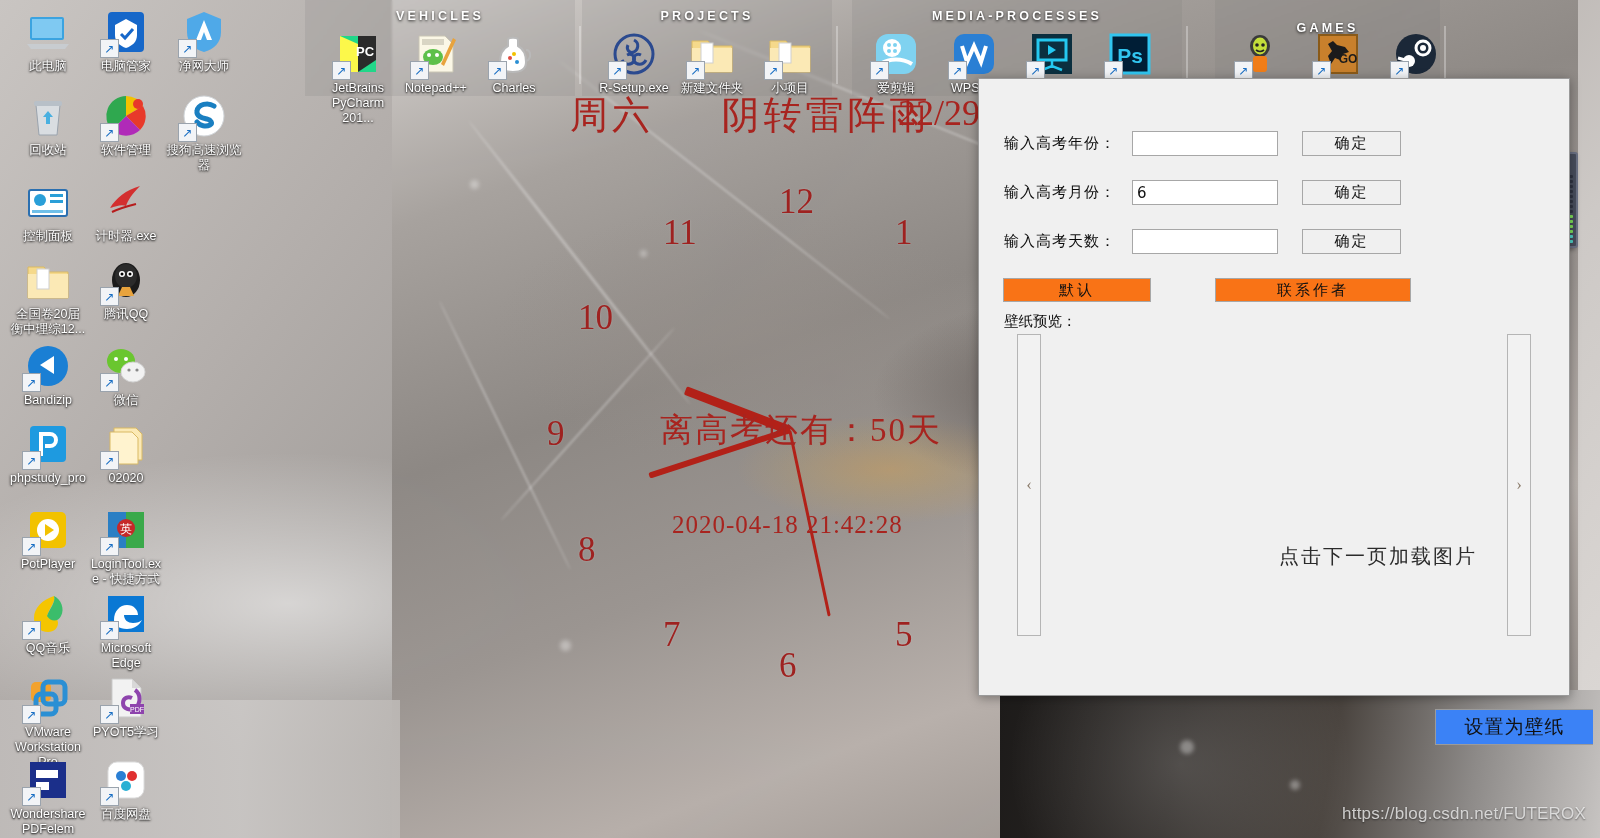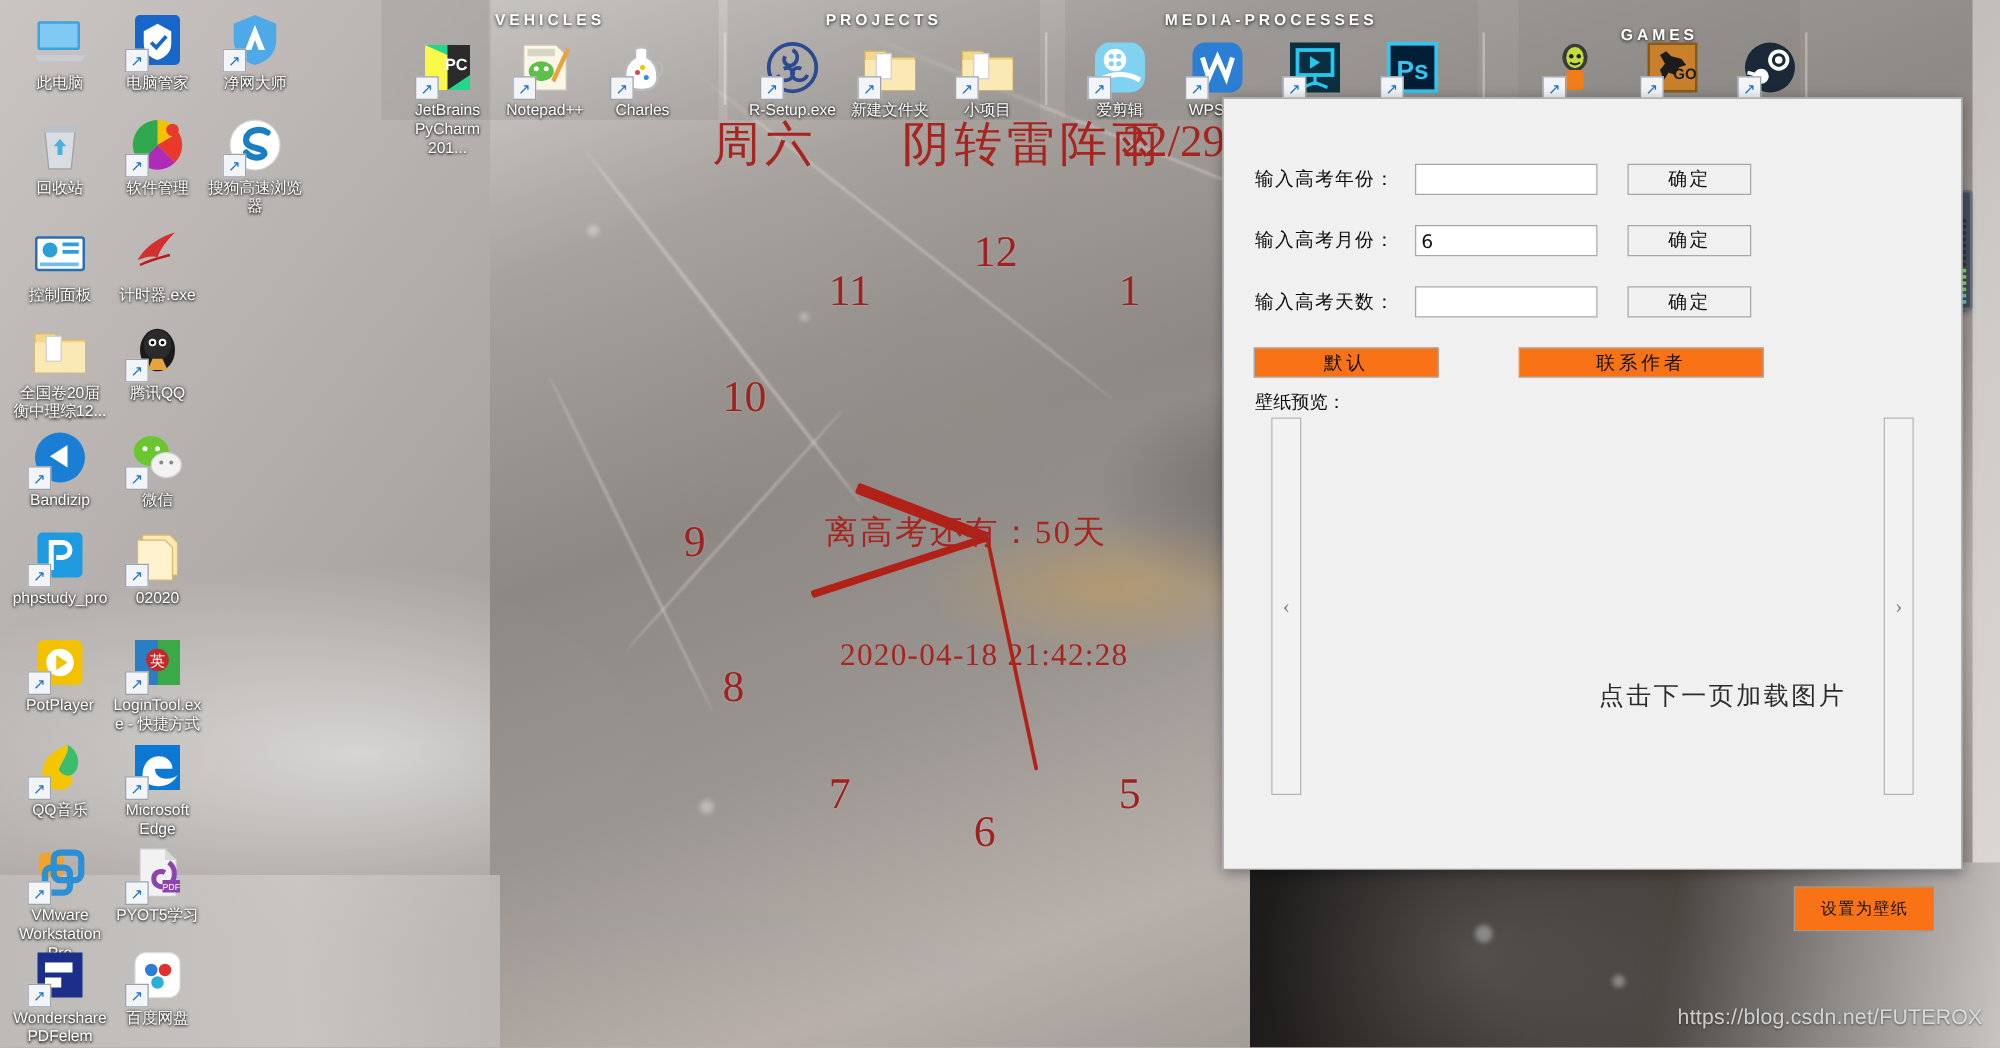--- a/index.html
+++ b/index.html
@@ -49,21 +49,21 @@
     position:absolute;color:#9e2220;font-family:"Liberation Serif","DejaVu Serif",serif;
     font-size:35px;line-height:1;text-shadow:0 0 2px rgba(255,255,255,.25);
   }
   .hand{position:absolute;background:#b22118;transform-origin:0 50%;border-radius:2px;}
   .wp-text{
     position:absolute;color:#a8241f;font-family:"Liberation Serif","DejaVu Serif",serif;
     white-space:nowrap;
   }
   #wp-weather{top:90px;left:570px;font-size:38px;letter-spacing:4px;}
   #wp-temp{top:92px;left:898px;font-size:36px;}
-  #wp-countdown{top:408px;left:660px;font-size:26px;letter-spacing:2px;}
+  #wp-countdown{top:408px;left:660px;font-size:33px;letter-spacing:2px;}
   #wp-datetime{top:511px;left:672px;font-size:25px;letter-spacing:1px;}
   
   .dicon{position:absolute;width:76px;text-align:center;cursor:default;}
   .dicon .glyph{width:48px;height:48px;margin:0 auto 3px;position:relative;}
   .dicon .lbl{
     font-size:12.5px;color:#fff;line-height:15px;word-wrap:break-word;
     text-shadow:0 1px 2px rgba(0,0,0,.85),0 0 3px rgba(0,0,0,.7);
   }
   .shortcut-arrow{
     position:absolute;left:-2px;bottom:-2px;width:17px;height:17px;
@@ -133,23 +133,23 @@
   .navcol{
     position:absolute;width:22px;background:#f2f2f2;border:1px solid #b5b5b5;
     display:flex;align-items:center;justify-content:center;cursor:pointer;
     color:#8e7f6f;font-size:17px;font-family:"Liberation Serif",serif;
   }
   #preview-msg{
     position:absolute;left:300px;top:464px;font-size:20px;color:#2b2b2b;
     font-family:"Liberation Serif","DejaVu Serif",serif;letter-spacing:2px;
   }
   #set-wallpaper-btn{
-    position:absolute;left:456px;top:630px;width:112px;height:36px;
-    background:#f97316;border:1px solid #9b9b9b;border-right:none;
-    font-size:13px;color:#111;cursor:pointer;
+    position:absolute;left:456px;top:630px;width:158px;height:36px;
+    background:#3b82f6;border:1px solid #9b9b9b;border-right:none;
+    font-size:19px;color:#111;cursor:pointer;
     font-family:"Liberation Serif","DejaVu Serif",serif;letter-spacing:1px;
   }
 </style>
 </head>
 <body>
 
 <div id="wallpaper">
   <div class="wp-base"></div>
   <div class="wp-photo"></div>
   <div class="wp-dark-left"></div>

